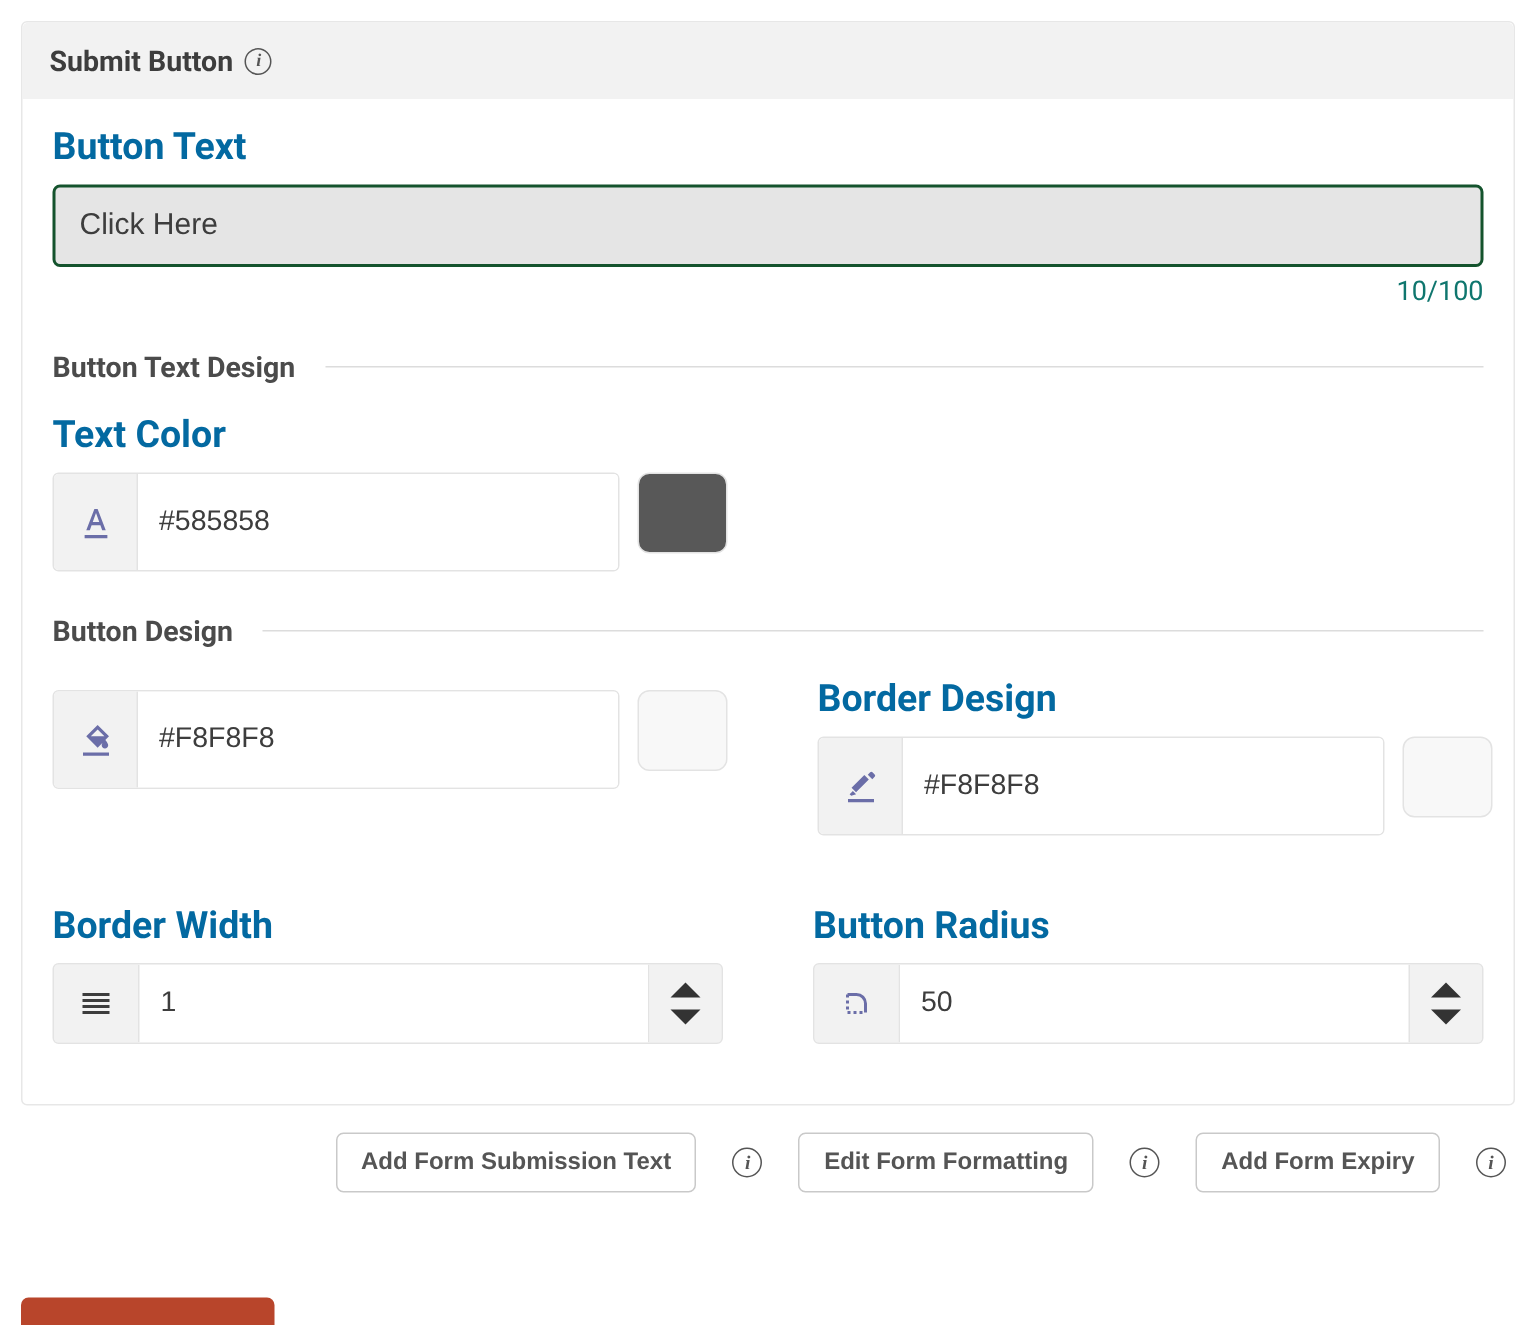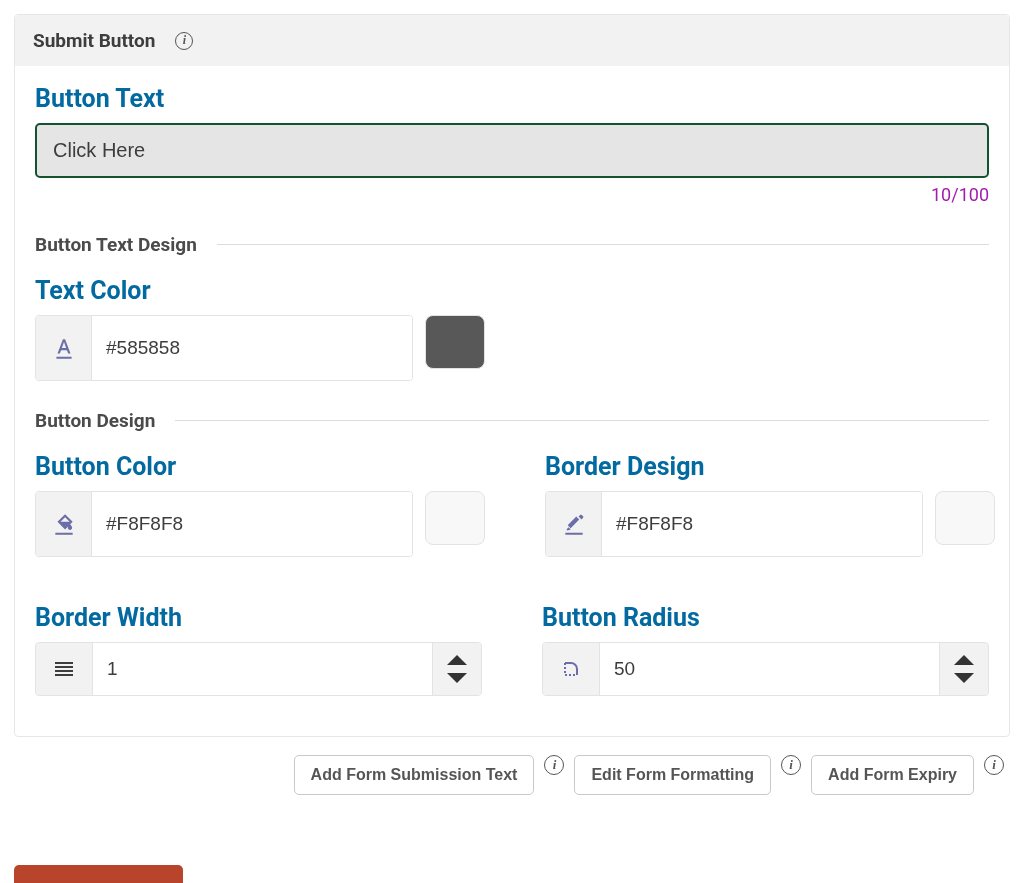--- a/index.html
+++ b/index.html
@@ -13,21 +13,21 @@
   .panel {
     border: 1px solid #e7e7e7;
     border-radius: 4px;
     background: #fff;
   }
   .panel-header {
     background: #f2f2f2;
     padding: 14px 18px;
     display: flex;
     align-items: center;
-    gap: 20px;
+    gap: 8px;
     border-radius: 4px 4px 0 0;
   }
   .panel-header-title {
     font-weight: 700;
     font-size: 19px;
     color: #3d3d3d;
   }
   .info-icon {
     display: inline-flex;
     align-items: center;
@@ -62,21 +62,21 @@
     border-radius: 5px;
     padding: 14px 16px;
     font-size: 20px;
     color: #3d3d3d;
     outline: none;
     background: #e5e5e5;
   }
   .char-count {
     text-align: right;
     font-size: 18px;
-    color: #a21caf;
+    color: #0f766e;
     margin-top: 6px;
   }
   .section-divider {
     display: flex;
     align-items: center;
     gap: 20px;
     margin: 28px 0 20px;
   }
   .section-divider-title {
     font-size: 19px;
@@ -172,22 +172,22 @@
     border-left: 10px solid transparent;
     border-right: 10px solid transparent;
     cursor: pointer;
   }
   .stepper-arrow.up { border-bottom: 10px solid #333; margin-bottom: 4px; }
   .stepper-arrow.down { border-top: 10px solid #333; margin-top: 4px; }
 
   .actions-row {
     display: flex;
     justify-content: flex-end;
-    align-items: flex-start;
-    gap: 10px;
+    align-items: center;
+    gap: 24px;
     padding: 18px 6px 0;
   }
   .action-btn {
     border: 1px solid #c9c9c9;
     background: #fff;
     border-radius: 5px;
     padding: 10px 16px;
     font-size: 16px;
     font-weight: 700;
     color: #555;
@@ -269,21 +269,20 @@
       <div class="swatch dark"></div>
     </div>
 
     <div class="section-divider">
       <span class="section-divider-title">Button Design</span>
       <span class="section-divider-line"></span>
     </div>
 
     <div class="row-2col">
       <div>
-        <div class="field-label">Button Color</div>
         <div class="color-input-group">
           <div class="input-with-icon">
             <div class="icon-box">
               <svg width="26" height="26" viewBox="0 0 24 24">
                   <path d="M4 20h16v2H4z" fill="#6b6ea8"></path>
                   <path d="M13 3l7 7-7 7-7-7 7-7zm0 2.8L8.8 10H17.2L13 5.8zM19.5 15.5c0 1.1-.9 2-2 2s-2-.9-2-2c0-1.3 2-3.5 2-3.5s2 2.2 2 3.5z" fill="#6b6ea8"></path>
                 </svg>
             </div>
             <input class="input-text" type="text" value="#F8F8F8" style="">
           </div>

